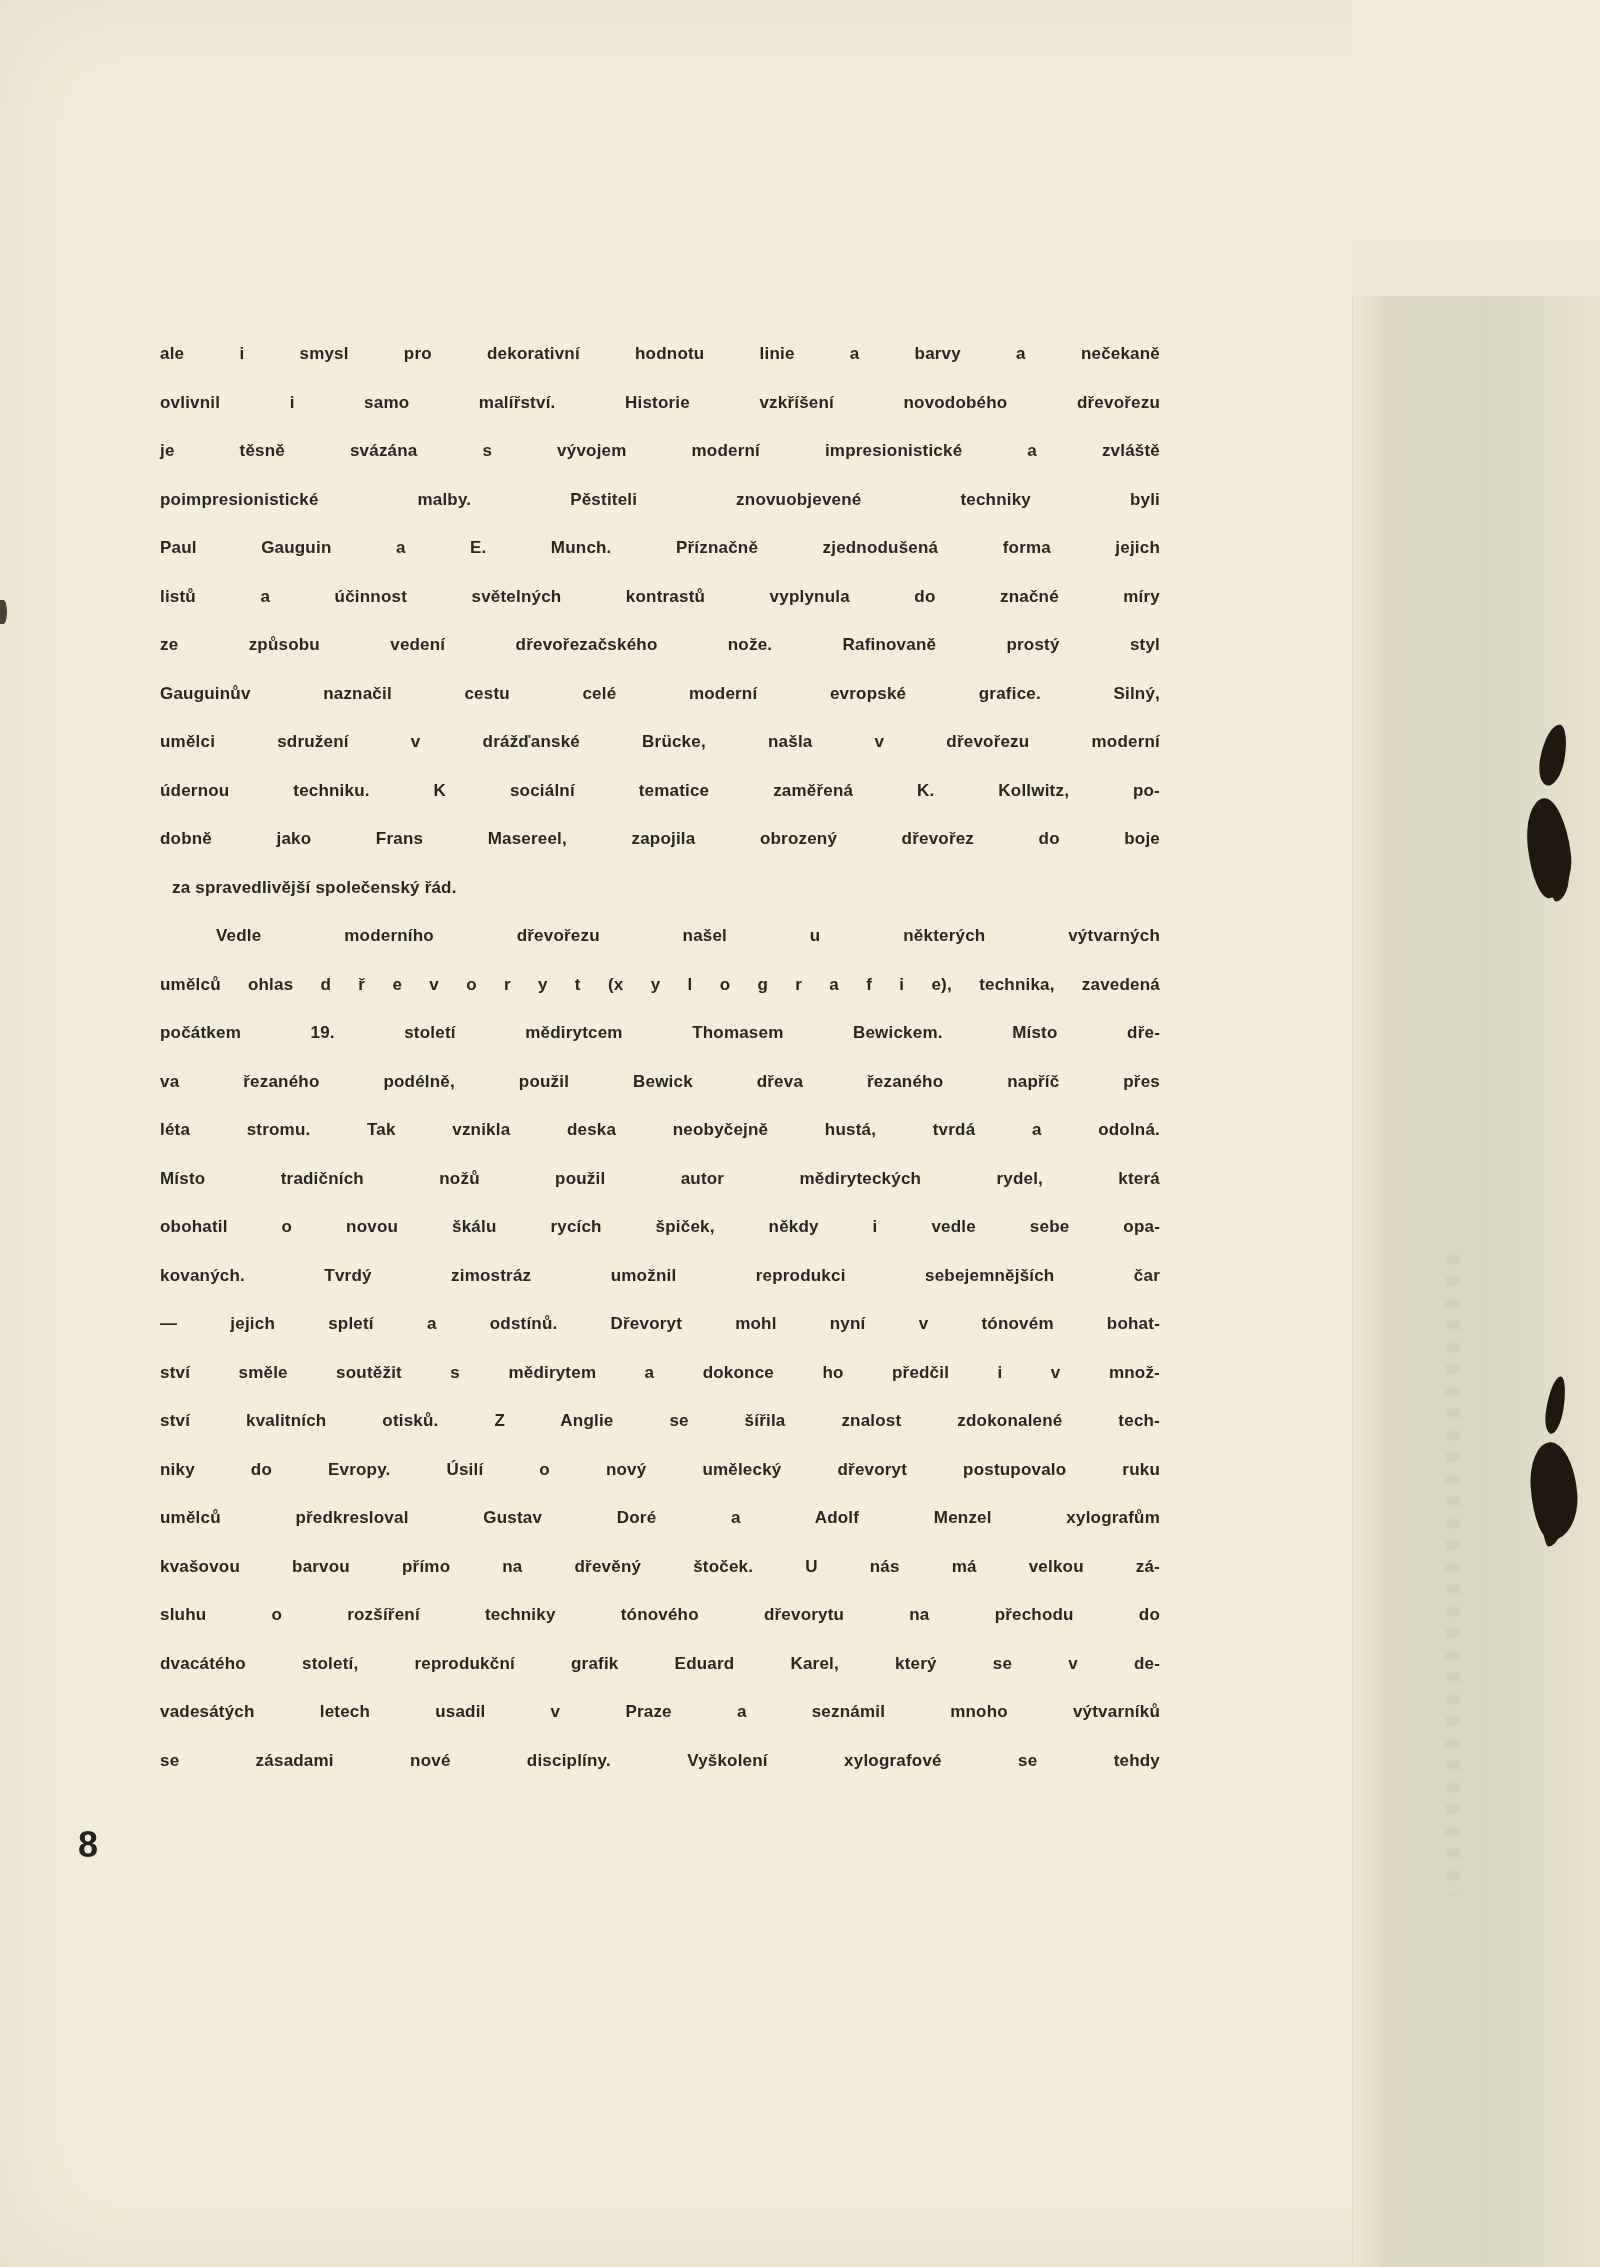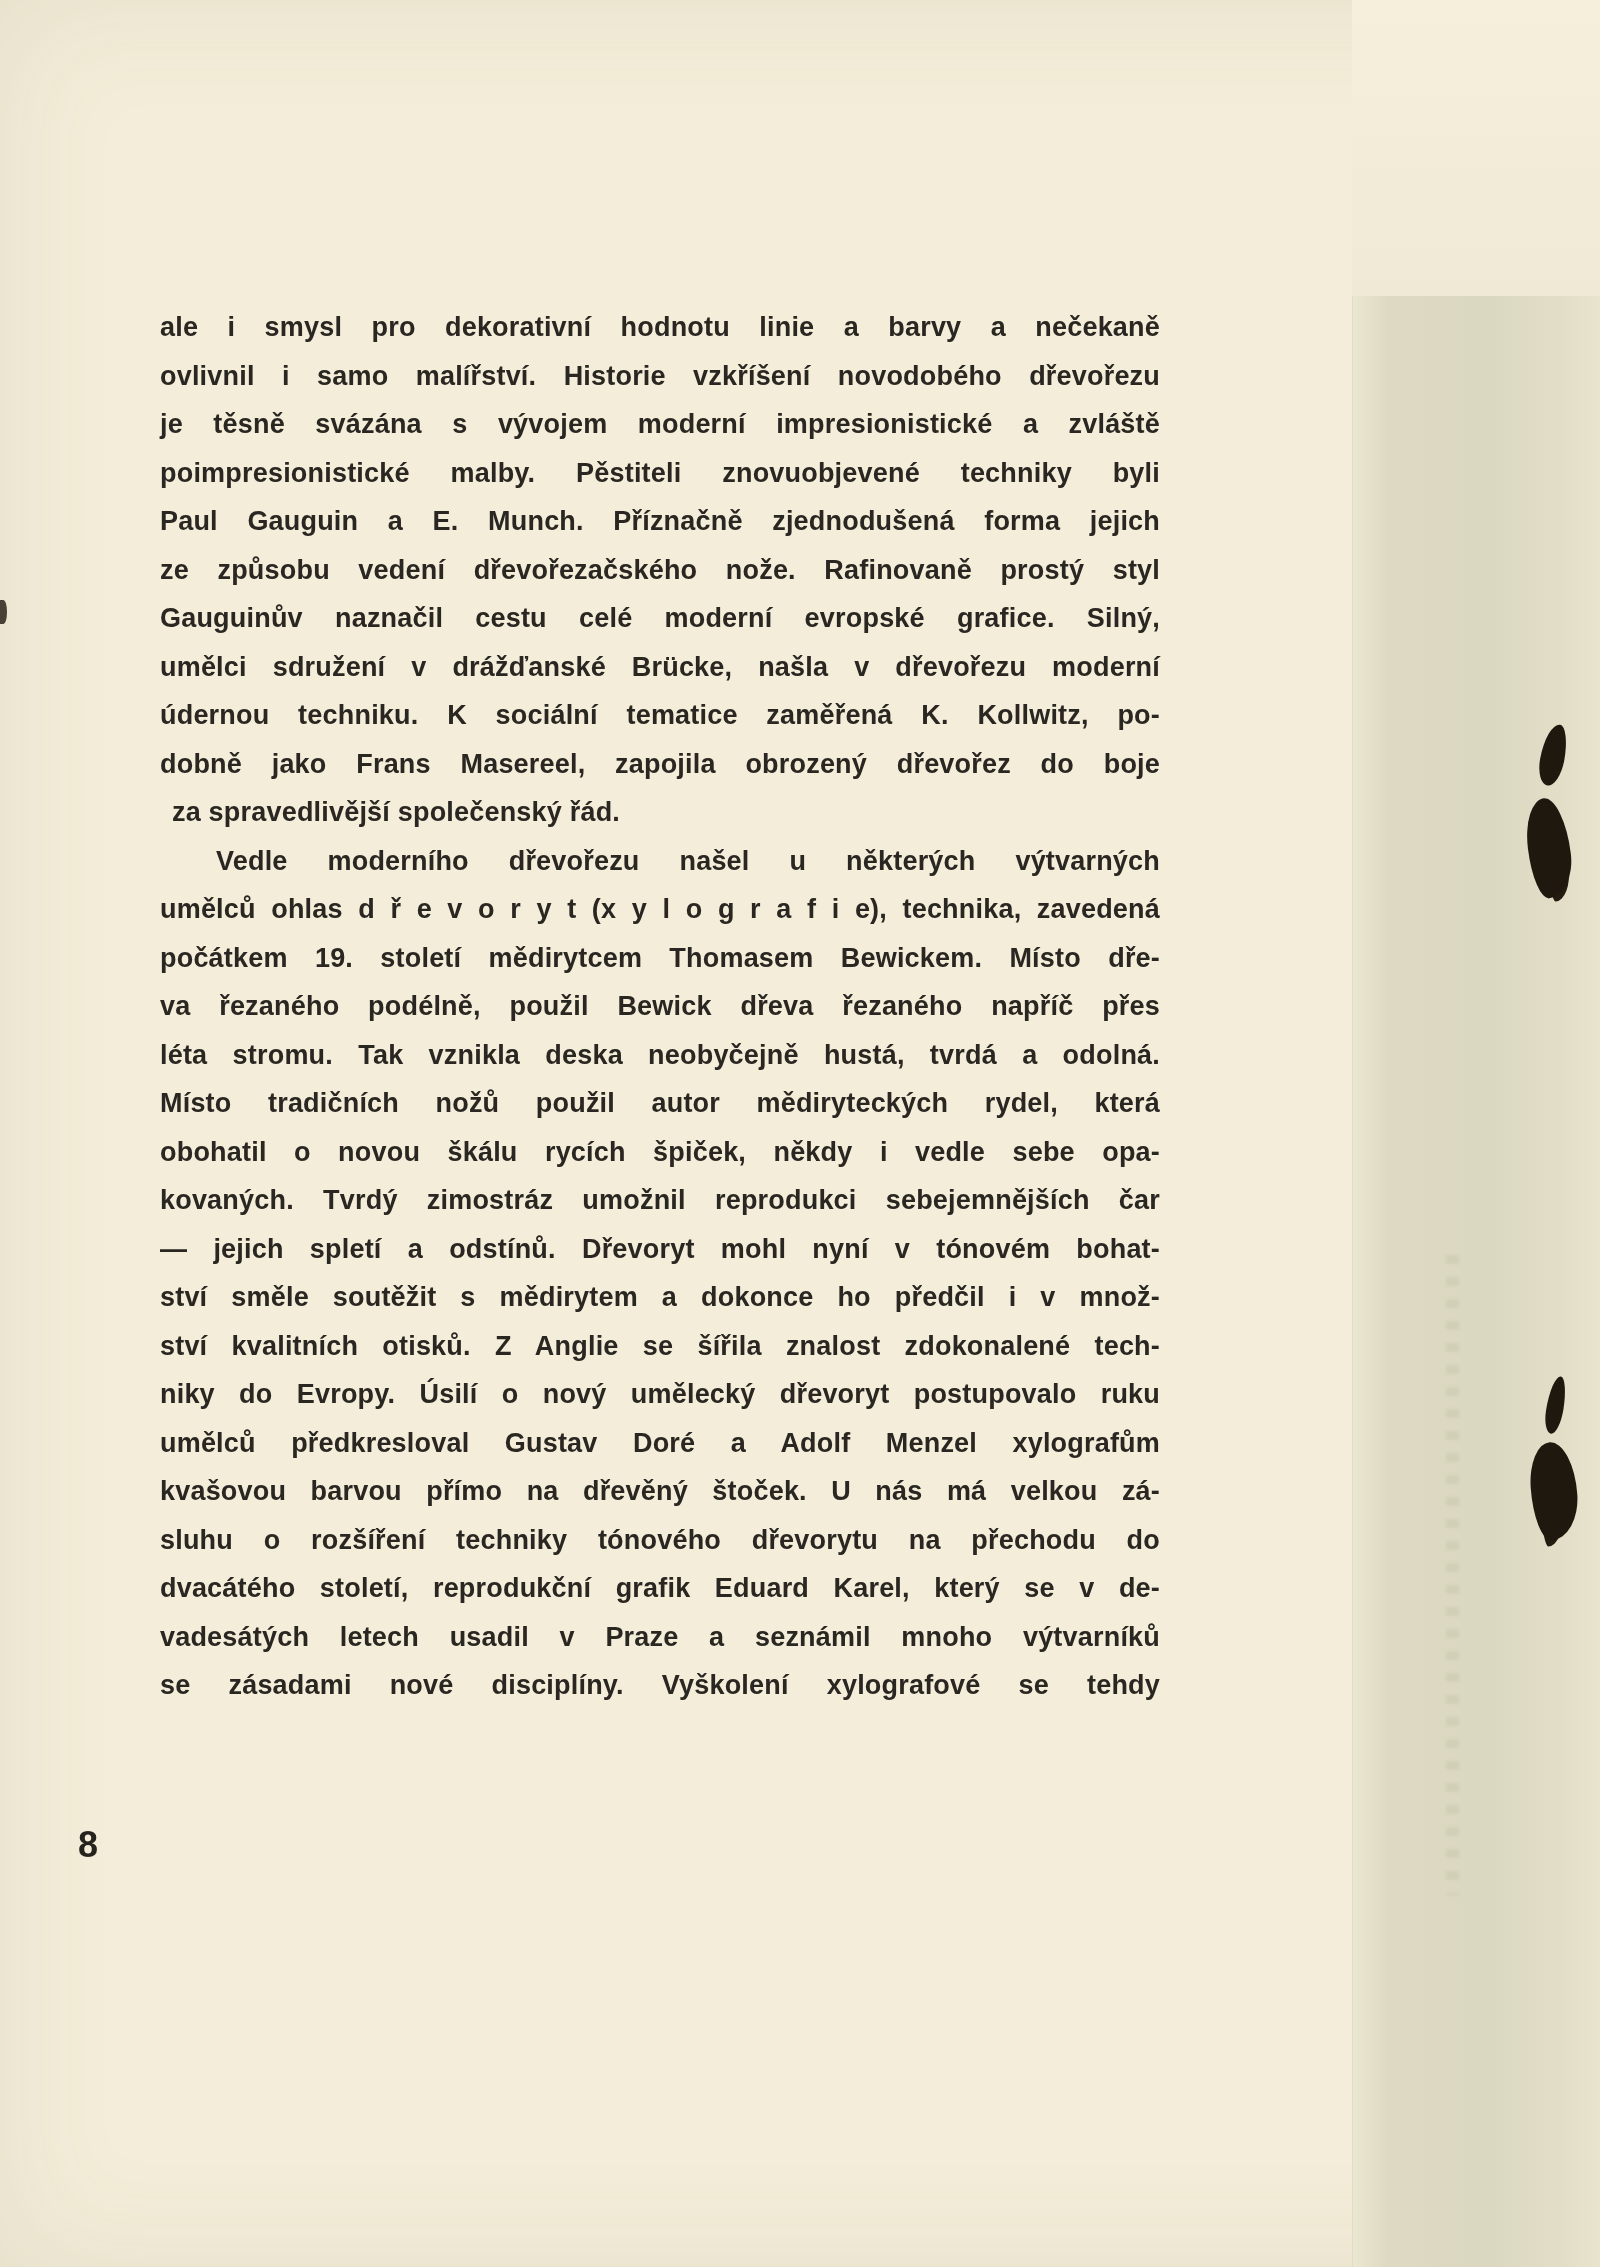--- a/index.html
+++ b/index.html
@@ -80,24 +80,24 @@
   }
   .edge-speck {
     left: 0px; top: 600px; width: 7px; height: 24px;
     border-radius: 0 60% 60% 0;
     opacity: 0.8;
   }
   
   .text-block {
     position: absolute;
     left: 160px;
-    top: 303px;
+    top: 330px;
     width: 1000px;
     color: #2a2722;
-    font-size: 27px;
+    font-size: 17px;
     font-weight: 700;
     letter-spacing: 0.2px;
   }
   .para { margin: 0; }
   .line {
     line-height: 48.5px;
     text-align: justify;
     text-align-last: justify;
     white-space: normal;
   }
@@ -128,20 +128,21 @@
   <div class="ink-stain stain-2b"></div>
   <div class="ink-stain edge-speck"></div>
 
   <div class="text-block">
       <div class="para">
         <div class="line">ale i smysl pro dekorativní hodnotu linie a barvy a nečekaně</div>
         <div class="line">ovlivnil i samo malířství. Historie vzkříšení novodobého dřevořezu</div>
         <div class="line">je těsně svázána s vývojem moderní impresionistické a zvláště</div>
         <div class="line">poimpresionistické malby. Pěstiteli znovuobjevené techniky byli</div>
         <div class="line">Paul Gauguin a E. Munch. Příznačně zjednodušená forma jejich</div>
+        <div class="line">listů a účinnost světelných kontrastů vyplynula do značné míry</div>
         <div class="line">ze způsobu vedení dřevořezačského nože. Rafinovaně prostý styl</div>
         <div class="line">Gauguinův naznačil cestu celé moderní evropské grafice. Silný,</div>
         <div class="line">umělci sdružení v drážďanské Brücke, našla v dřevořezu moderní</div>
         <div class="line">údernou techniku. K sociální tematice zaměřená K. Kollwitz, po-</div>
         <div class="line">dobně jako Frans Masereel, zapojila obrozený dřevořez do boje</div>
         <div class="line line-left">za spravedlivější společenský řád.</div>
       </div>
       <div class="para">
         <div class="line line-indent">Vedle moderního dřevořezu našel u některých výtvarných</div>
         <div class="line">umělců ohlas d ř e v o r y t (x y l o g r a f i e), technika, zavedená</div>

